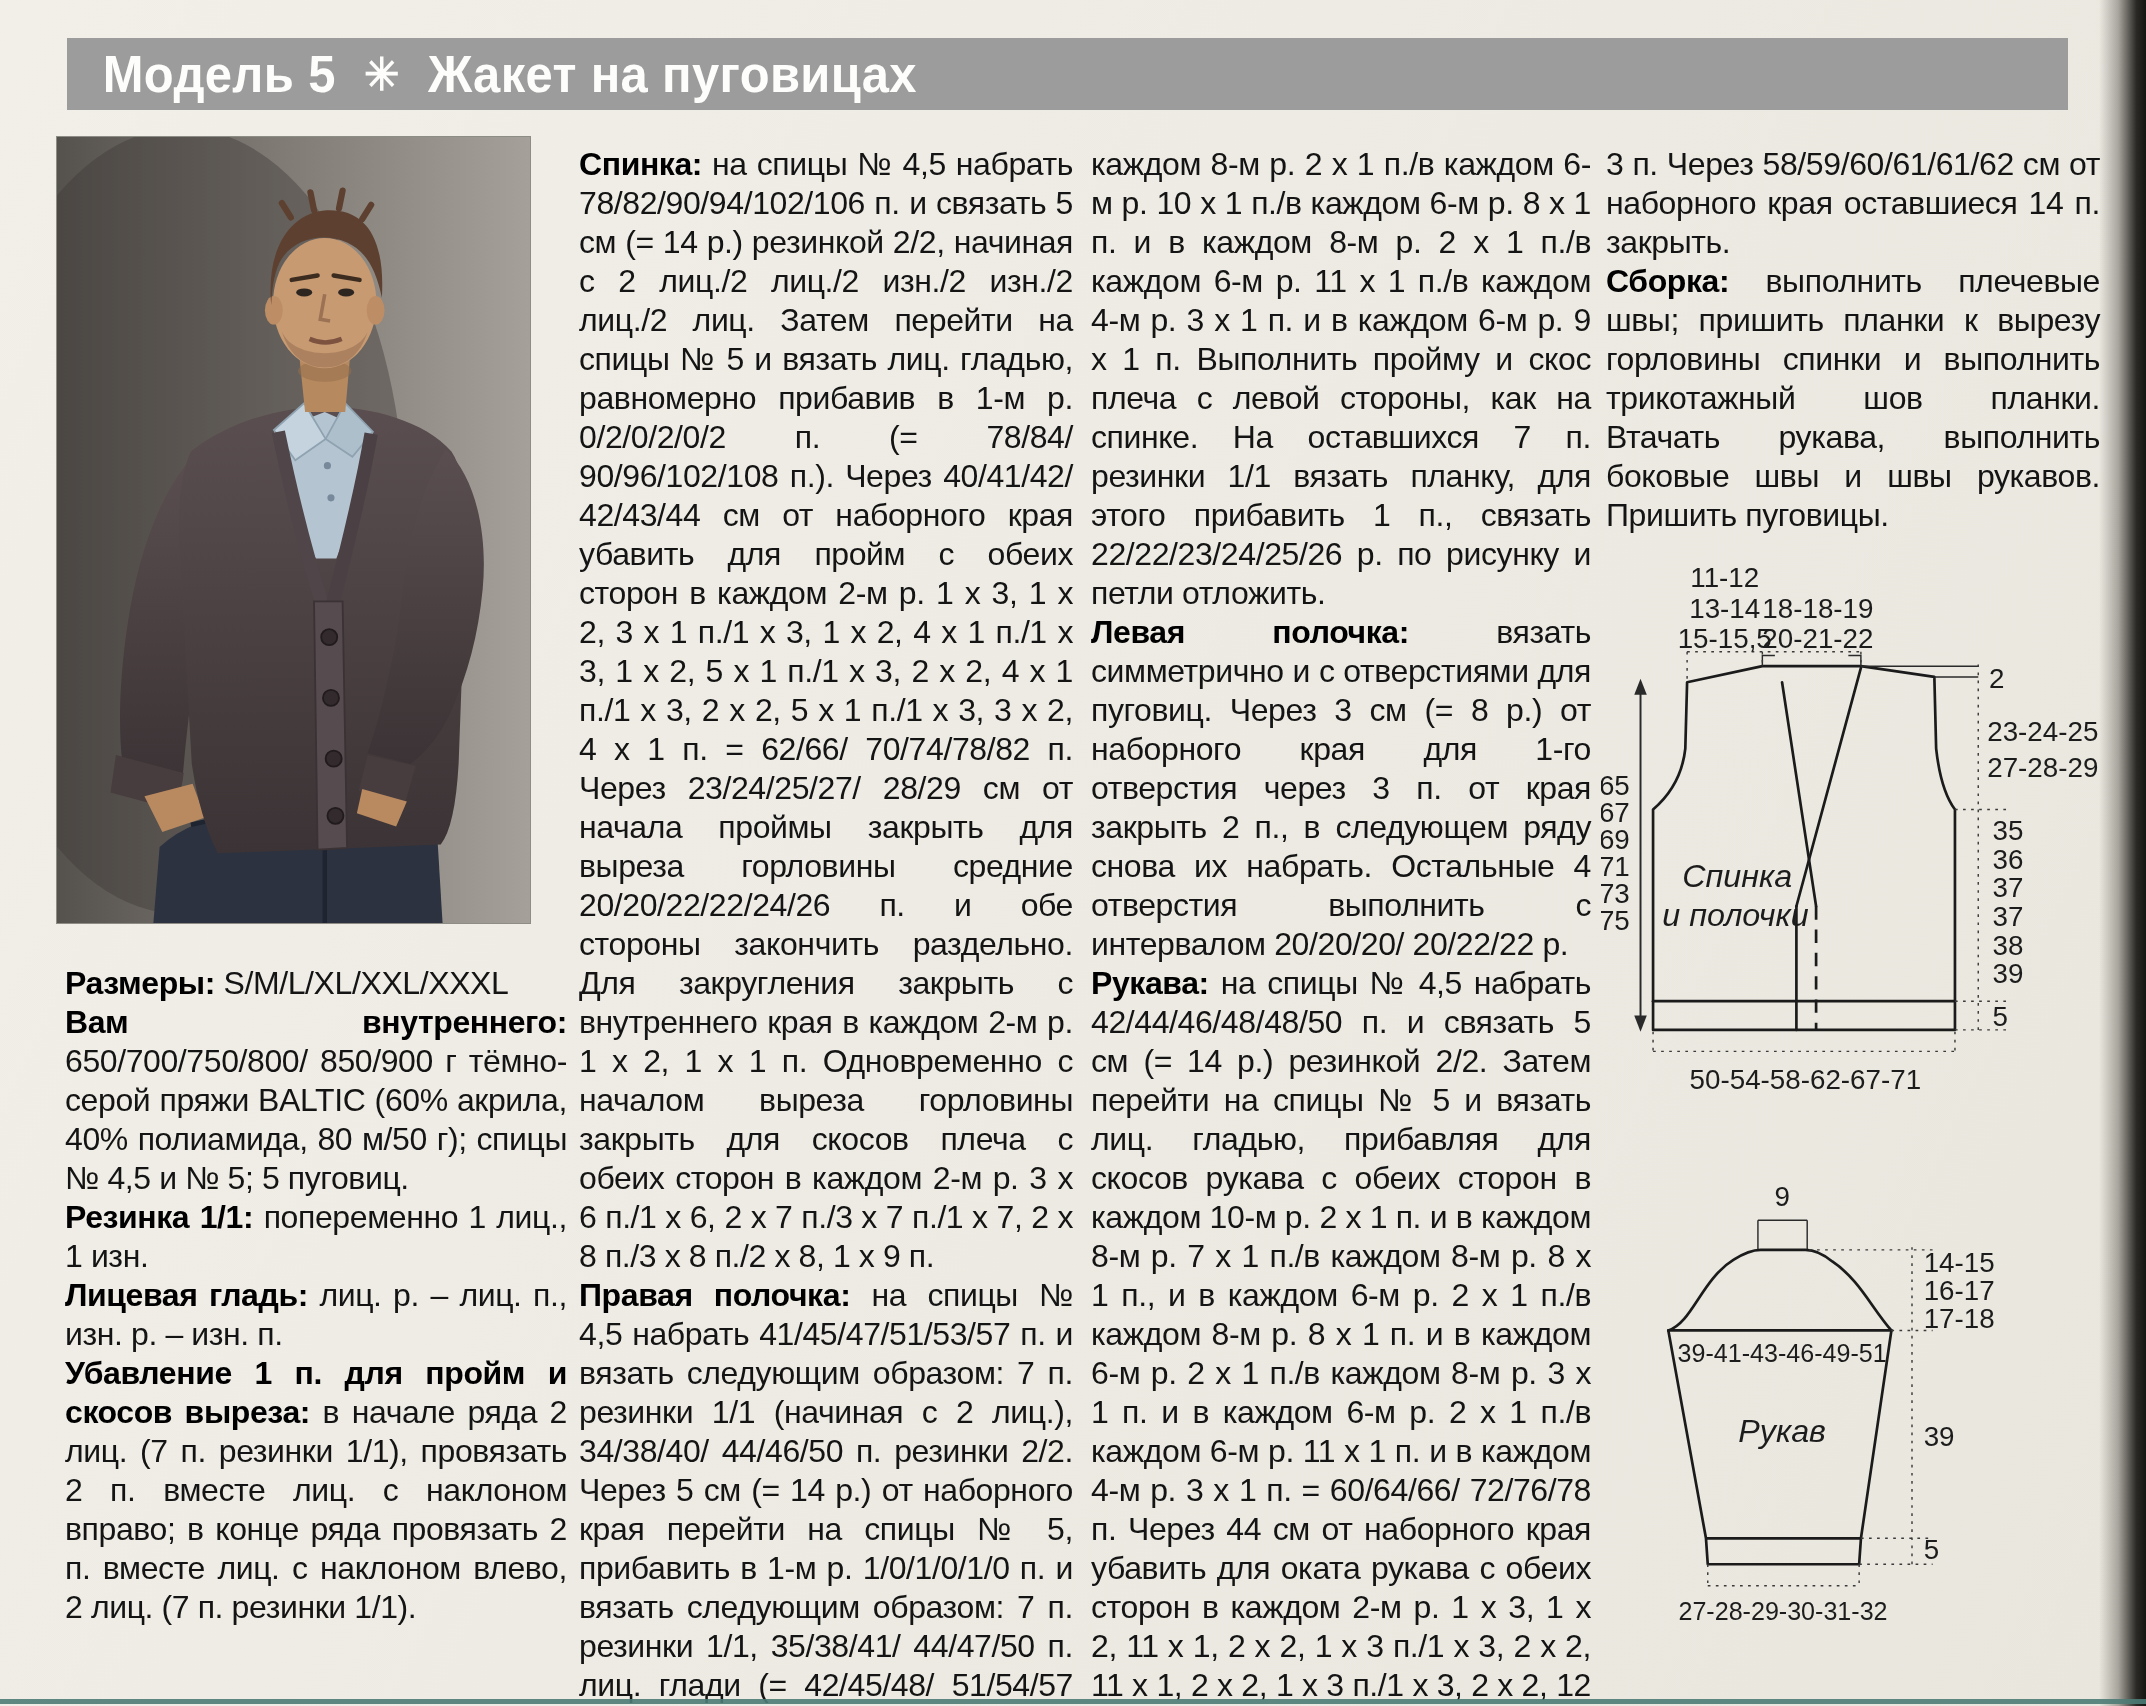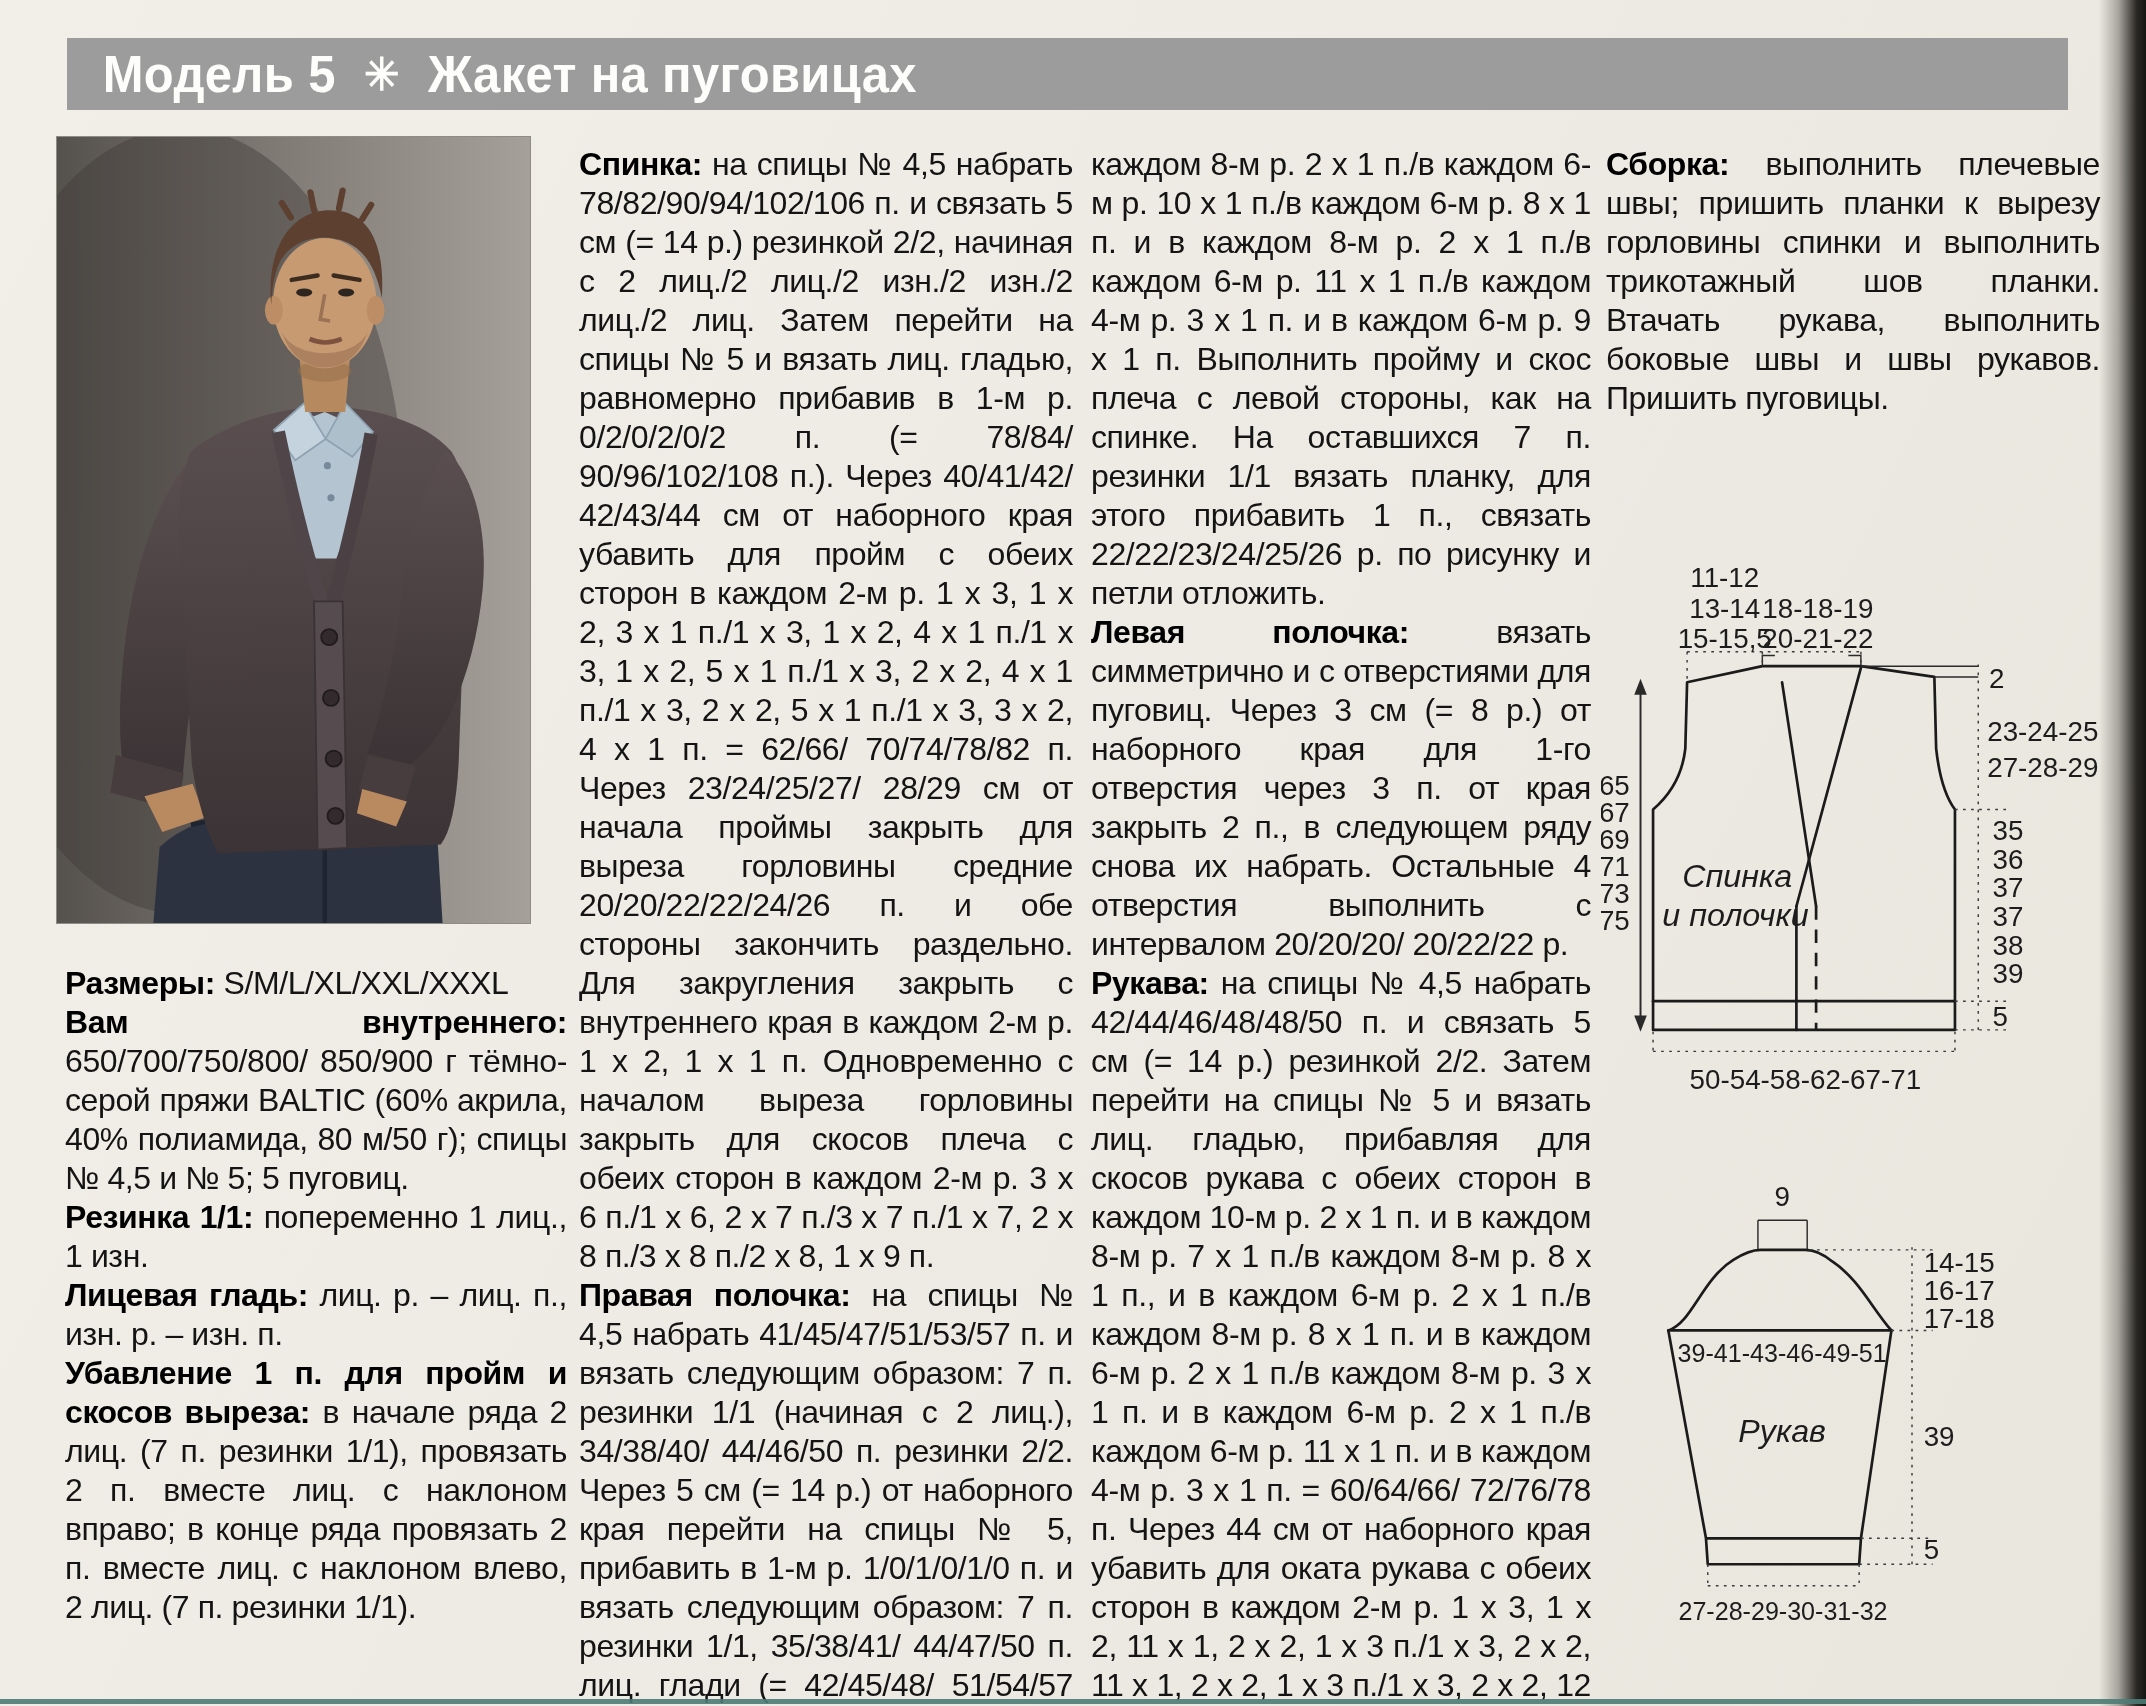--- a/index.html
+++ b/index.html
@@ -132,20 +132,21 @@
     <p><b class="lead">Правая полочка:</b> <span>на спицы № 4,5 набрать 41/45/47/51/53/57 п. и вязать следующим образом: 7 п. резинки 1/1 (начиная с 2 лиц.), 34/38/40/ 44/46/50 п. резинки 2/2. Через 5 см (= 14 р.) от наборного края перейти на спицы № 5, прибавить в 1-м р. 1/0/1/0/1/0 п. и вязать следующим образом: 7 п. резинки 1/1, 35/38/41/ 44/47/50 п. лиц. глади (= 42/45/48/ 51/54/57 п.). Через 40/41/42/42/43/44 см от наборного края убавить для выреза горловины с правой стороны после 7 п. резинки 1/1 в каждом 6-м р. 9 х 1 п./в каждом 6-м р. 7 х 1 п. и в</span></p>
   </div>
 
   <div id="col3" class="textcol">
     <p><span>каждом 8-м р. 2 х 1 п./в каждом 6-м р. 10 х 1 п./в каждом 6-м р. 8 х 1 п. и в каждом 8-м р. 2 х 1 п./в каждом 6-м р. 11 х 1 п./в каждом 4-м р. 3 х 1 п. и в каждом 6-м р. 9 х 1 п. Выполнить пройму и скос плеча с левой стороны, как на спинке. На оставшихся 7 п. резинки 1/1 вязать планку, для этого прибавить 1 п., связать 22/22/23/24/25/26 р. по рисунку и петли отложить.</span></p>
     <p><b class="lead">Левая полочка:</b> <span>вязать симметрично и с отверстиями для пуговиц. Через 3 см (= 8 р.) от наборного края для 1-го отверстия через 3 п. от края закрыть 2 п., в следующем ряду снова их набрать. Остальные 4 отверстия выполнить с интервалом 20/20/20/ 20/22/22 р.</span></p>
     <p><b class="lead">Рукава:</b> <span>на спицы № 4,5 набрать 42/44/46/48/48/50 п. и связать 5 см (= 14 р.) резинкой 2/2. Затем перейти на спицы № 5 и вязать лиц. гладью, прибавляя для скосов рукава с обеих сторон в каждом 10-м р. 2 х 1 п. и в каждом 8-м р. 7 х 1 п./в каждом 8-м р. 8 х 1 п., и в каждом 6-м р. 2 х 1 п./в каждом 8-м р. 8 х 1 п. и в каждом 6-м р. 2 х 1 п./в каждом 8-м р. 3 х 1 п. и в каждом 6-м р. 2 х 1 п./в каждом 6-м р. 11 х 1 п. и в каждом 4-м р. 3 х 1 п. = 60/64/66/ 72/76/78 п. Через 44 см от наборного края убавить для оката рукава с обеих сторон в каждом 2-м р. 1 х 3, 1 х 2, 11 х 1, 2 х 2, 1 х 3 п./1 х 3, 2 х 2, 11 х 1, 2 х 2, 1 х 3 п./1 х 3, 2 х 2, 12 х 1, 2 х 2, 1 х 3 п./1 х 3, 3 х 2, 11 х 1, 3 х 2, 1 х 3 п./1 х 3, 4 х 2, 9 х 1, 4 х 2, 1 х 3 п./1 х 3, 4 х 2, 10 х 1, 4 х 2, 1 х</span></p>
   </div>
 
   <div id="col4" class="textcol">
+    <p><span>3 п. Через 58/59/60/61/61/62 см от наборного края оставшиеся 14 п. закрыть.</span></p>
     <p><b class="lead">Сборка:</b> <span>выполнить плечевые швы; пришить планки к вырезу горловины спинки и выполнить трикотажный шов планки. Втачать рукава, выполнить боковые швы и швы рукавов. Пришить пуговицы.</span></p>
   </div>
 
   <div id="diagram-body" class="dg">
     <svg viewBox="0 0 578 672">
 
       <line class="arrowline" x1="44" y1="182" x2="44" y2="544"></line>
       <polygon points="44,166 37,184 51,184" fill="#2a2a2a"></polygon>
       <polygon points="44,560 37,542 51,542" fill="#2a2a2a"></polygon>
       <text class="end" x="32" y="296">65</text>

